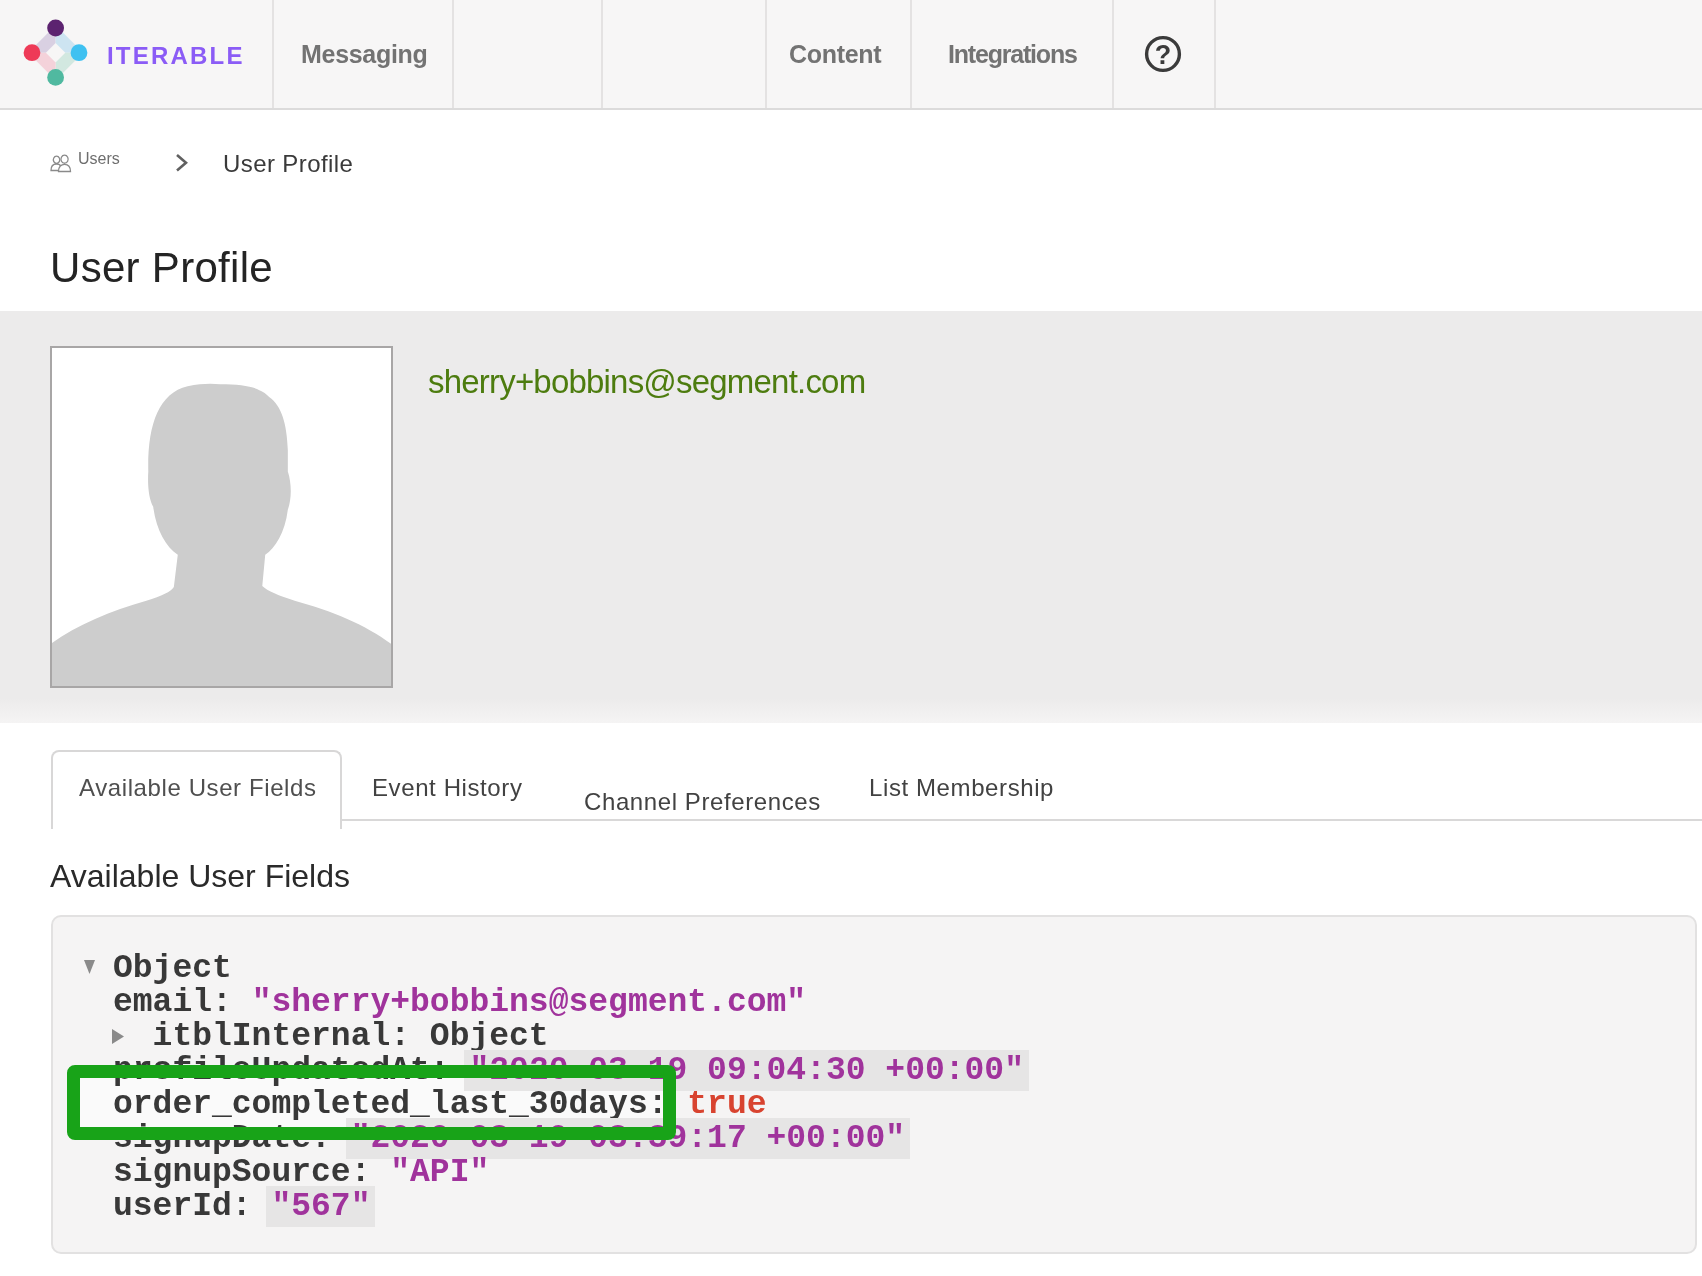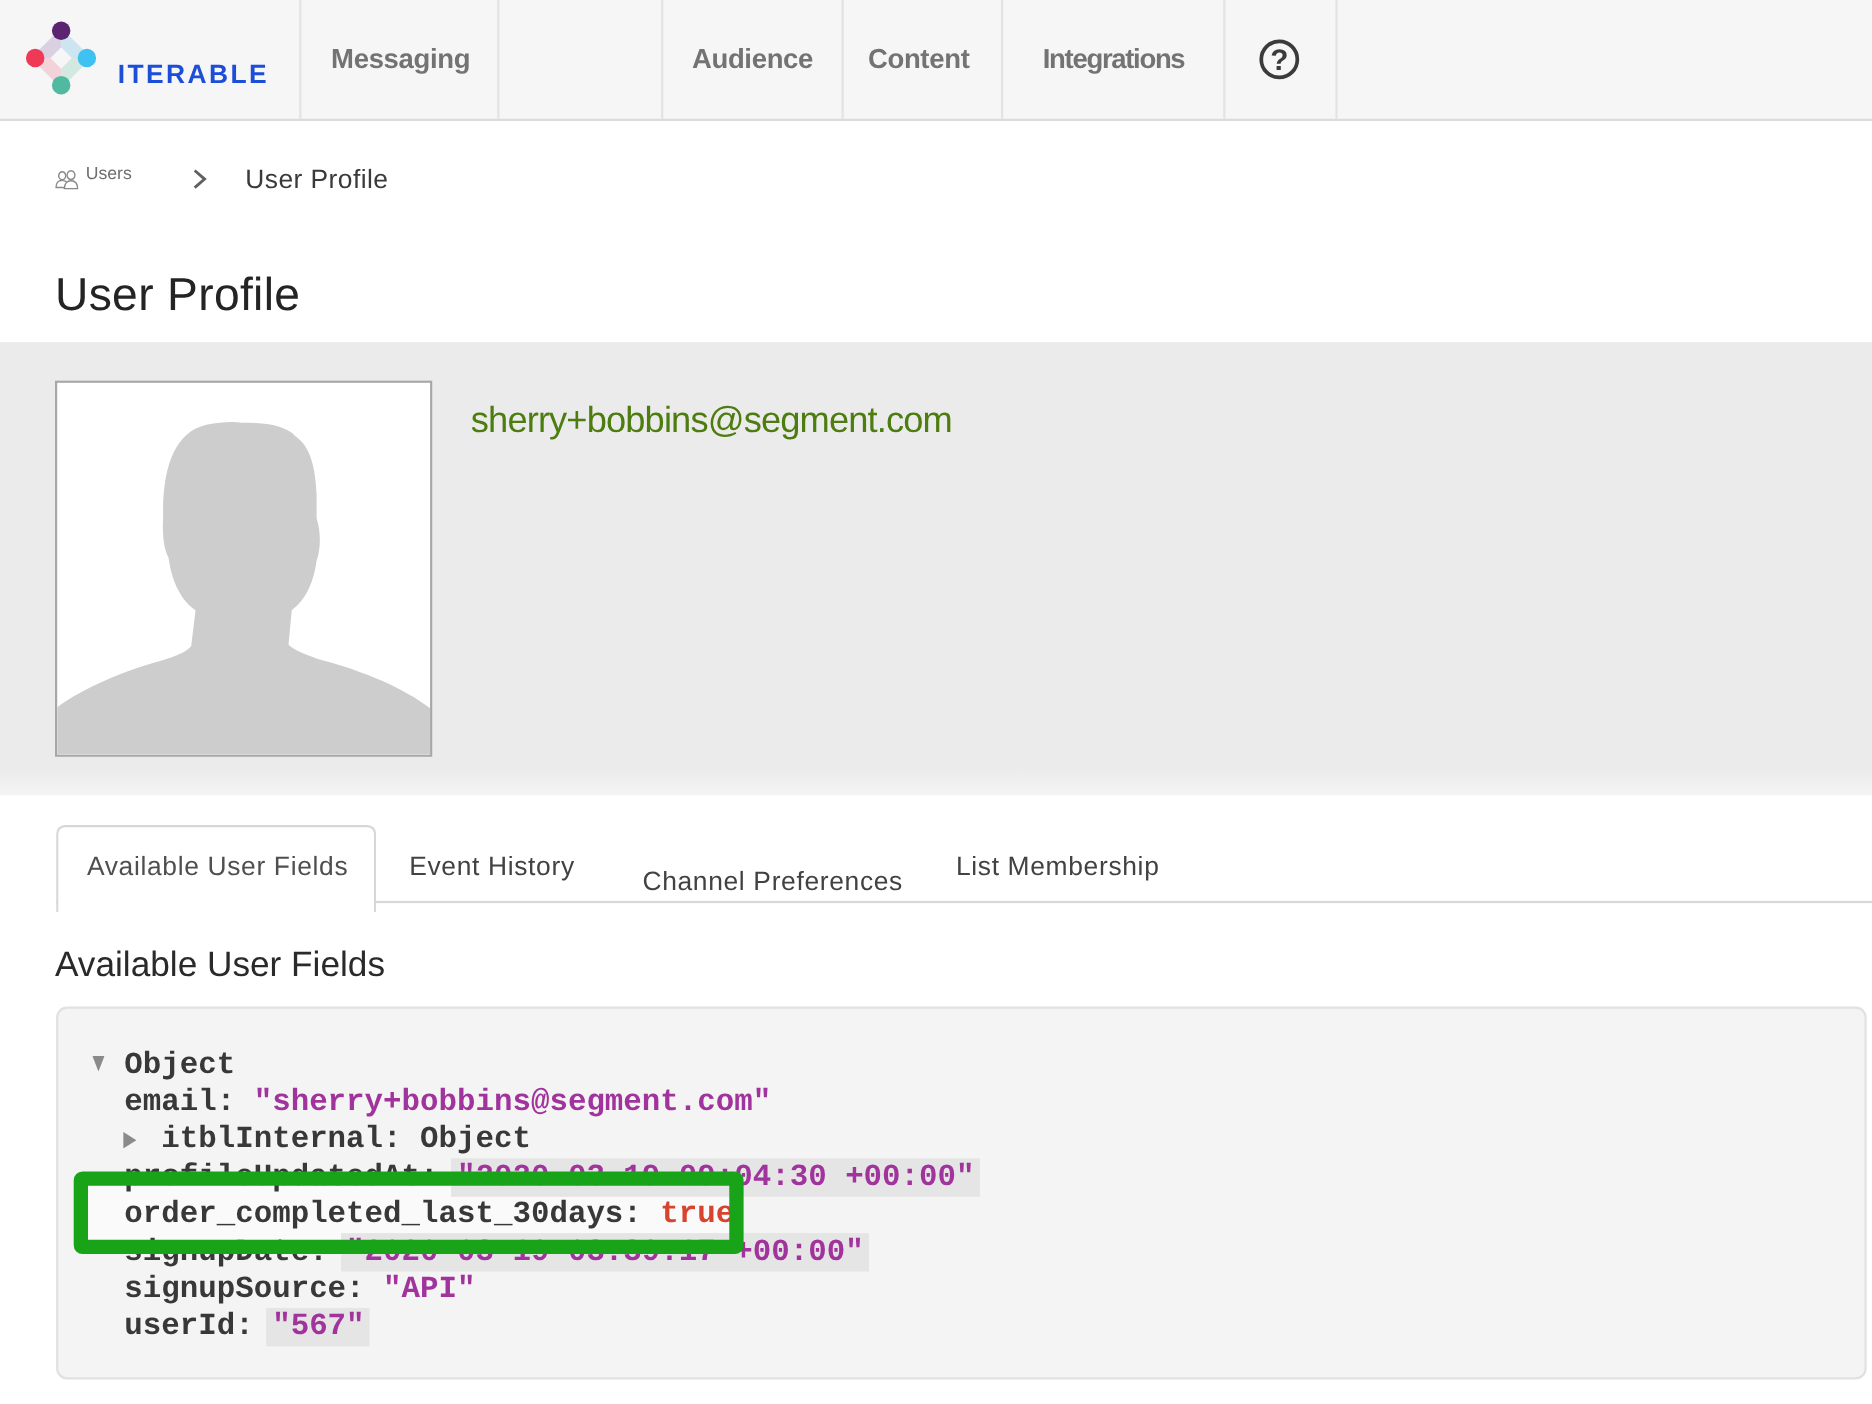--- a/index.html
+++ b/index.html
@@ -19,59 +19,58 @@
   #avatar{left:50px;top:346px;width:339px;height:338px;background:#fff;border:2px solid #a8a6a6;}
   #email{font-size:33px;color:#4d7c0f;letter-spacing:-0.8px;}
   
   #tabline{left:51px;top:819px;width:1651px;height:2px;background:#d9d8d8;}
   #activetab{left:51px;top:750px;width:287px;height:77px;background:#fff;border:2px solid #d8d7d7;border-bottom:none;border-radius:8px 8px 0 0;}
   .tab{font-size:24px;color:#424242;letter-spacing:0.6px;}
   
   #sect{font-size:32px;color:#2a2a2a;}
   #panel{left:51px;top:915px;width:1642px;height:335px;background:#f5f4f4;border:2px solid #e2e1e1;border-radius:10px;}
   
-  #code{left:113px;top:952px;z-index:1;font-family:"Liberation Mono", monospace;font-size:28px;line-height:34px;font-weight:bold;color:#383838;white-space:pre;margin:0;}
+  #code{left:113px;top:952px;z-index:1;font-family:"Liberation Mono", monospace;font-size:33px;line-height:34px;font-weight:bold;color:#383838;white-space:pre;margin:0;}
   .pv{color:#a0339c;}
   .rv{color:#d8432f;}
   .hl{background:#e6e5e5;padding:2px 5px;margin:0 -5px;}
   #greenbox{left:67px;top:1065px;width:583px;height:49px;border:13px solid #18a318;border-radius:8px;z-index:5;}
   #greenfill{left:80px;top:1078px;width:583px;height:49px;background:#fafafa;z-index:0;}
 </style>
 </head>
 <body>
   <div id="nav" class="abs">
     <div class="navdiv" style="left:272px"></div>
     <div class="navdiv" style="left:452px"></div>
     <div class="navdiv" style="left:601px"></div>
     <div class="navdiv" style="left:765px"></div>
     <div class="navdiv" style="left:910px"></div>
     <div class="navdiv" style="left:1112px"></div>
     <div class="navdiv" style="left:1214px"></div>
     <div class="navlbl" style="left:301px">Messaging</div>
-    <div class="navlbl" style="left:629px">Audience</div>
     <div class="navlbl" style="left:789px">Content</div>
     <div class="navlbl" style="left:948px;letter-spacing:-1.2px;">Integrations</div>
     <svg class="abs" style="left:1144px;top:34px" width="40" height="40" viewBox="0 0 40 40">
       <circle cx="19" cy="20" r="16.4" fill="none" stroke="#3b3b3b" stroke-width="3.4"></circle>
       <text x="19" y="29.5" font-family="Liberation Sans" font-size="27" font-weight="bold" fill="#3b3b3b" text-anchor="middle">?</text>
     </svg>
 
     <svg class="abs" style="left:20px;top:16px" width="72" height="76" viewBox="0 0 72 76">
       <g>
         <polygon points="35.6,9.2 8.1,36.7 25.9,36.7 35.6,27.0" fill="#d9d0e2"></polygon>
         <polygon points="35.6,9.2 63.1,36.7 45.3,36.7 35.6,27.0" fill="#cde4f1"></polygon>
         <polygon points="63.1,36.7 35.6,64.2 35.6,46.4 45.3,36.7" fill="#d2e8e0"></polygon>
         <polygon points="8.1,36.7 35.6,64.2 35.6,46.4 25.9,36.7" fill="#f4d2da"></polygon>
       </g>
       <circle cx="35.6" cy="12" r="8.4" fill="#5c2370"></circle>
       <circle cx="12" cy="36.7" r="8.4" fill="#ee3a57"></circle>
       <circle cx="59" cy="36.7" r="8.4" fill="#3fc1f1"></circle>
       <circle cx="35.6" cy="61.4" r="8.4" fill="#50b9a0"></circle>
     </svg>
-    <div class="abs" style="left:107px;top:14px;height:108px;line-height:108px;font-size:24px;font-weight:bold;letter-spacing:2.2px;color:#1d4ed8;">ITERABLE</div>
+    <div class="abs" style="left:107px;top:2px;height:108px;line-height:108px;font-size:24px;font-weight:bold;letter-spacing:2.2px;color:#8b5cf6;">ITERABLE</div>
   </div>
 
   <svg class="abs" style="left:50px;top:154px" width="24" height="19" viewBox="0 0 24 19">
     <g fill="none" stroke="#8a8a8a" stroke-width="1.3">
       <path d="M6.5 2.2 a3.2 3.6 0 1 0 0.1 0 Z M1 16.5 c0-4.5 2.5-6.5 5.5-6.5 c3 0 5.5 2 5.5 6.5 Z"></path>
       <path d="M14.5 1.2 a3.6 4 0 1 0 0.1 0 Z M8.5 17.5 c0-5 2.8-7.2 6-7.2 c3.2 0 6 2.2 6 7.2 Z" fill="#fff"></path>
     </g>
   </svg>
   <div class="abs crumb" style="left:78px;top:150px;">Users</div>
   <svg class="abs" style="left:175px;top:153px" width="14" height="20" viewBox="0 0 14 20">

